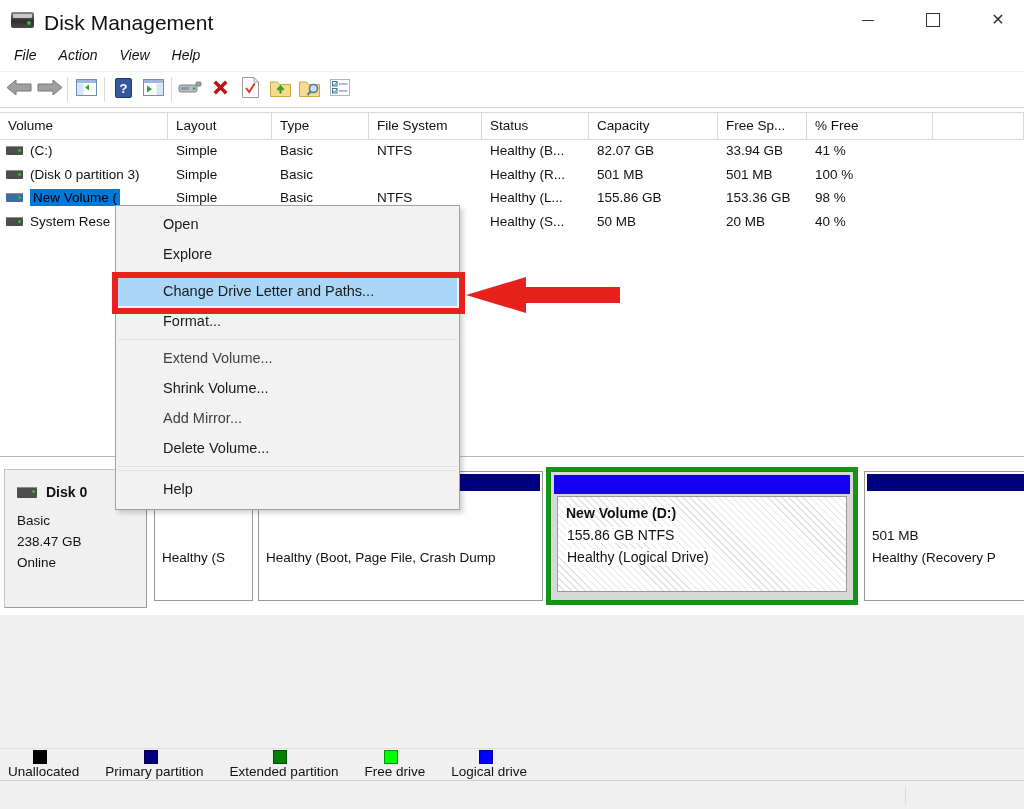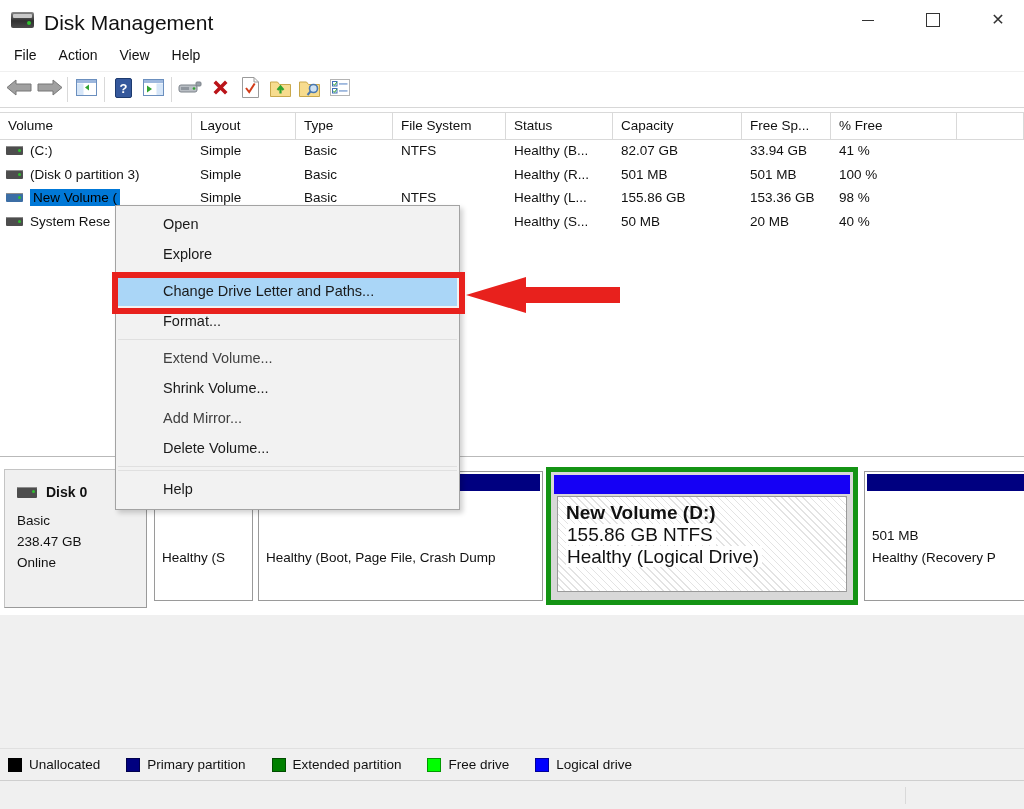--- a/index.html
+++ b/index.html
@@ -16,34 +16,34 @@
     background:#c9c9c9; border-radius:1px; }
   .title-icon::after { content:""; position:absolute; right:3px; top:9px; width:4px; height:4px;
     border-radius:50%; background:#2fbf2f; }
   .title-text { position:absolute; left:44px; top:11px; font-size:21px; }
   .winbtn { position:absolute; top:0; width:46px; height:40px; display:flex; align-items:center; justify-content:center; }
   .wb-min { left:845px; } .wb-max { left:910px; } .wb-close { left:975px; }
   .g-min { width:12px; height:0; border-top:1px solid #333; }
   .g-max { width:12px; height:12px; border:1px solid #333; }
   .g-close { font-size:16px; color:#333; line-height:1; }
   
-  .menubar { position:absolute; top:40px; left:0; right:0; height:31px; border-bottom:1px solid #f0f0f0; }
+  .menubar { position:absolute; top:40px; left:0; right:0; height:31px; border-bottom:1px solid #f0f0f0;font-style:italic; }
   .menu-item { display:inline-block; line-height:30px; padding:0 11px; font-size:14px; }
   .menu-item:first-child { margin-left:3px; }
   
   .toolbar { position:absolute; top:72px; left:0; right:0; height:36px; border-bottom:1px solid #d7d7d7;
     display:flex; align-items:center; padding-left:4px; box-sizing:border-box; }
   .tb-btn { width:30px; height:28px; display:flex; align-items:center; justify-content:center; }
   .tb-sep { width:1px; height:25px; background:#d9d9d9; margin:0 3px; }
   
   .listview { position:absolute; top:108px; left:0; right:0; height:348px; background:#fff; }
   .lv-header { position:absolute; top:4px; left:0; right:0; height:26px;
     border-top:1px solid #d9d9d9; border-bottom:1px solid #d9d9d9; display:flex; }
   .lv-h { box-sizing:border-box; border-right:1px solid #d9d9d9; padding:5px 0 0 8px; font-size:13.5px; white-space:nowrap; overflow:hidden; }
-  .c0{width:192px}.c1{width:104px}.c2{width:97px}.c3{width:113px}.c4{width:107px}
+  .c0{width:168px}.c1{width:104px}.c2{width:97px}.c3{width:113px}.c4{width:107px}
   .c5{width:129px}.c6{width:89px}.c7{width:126px}.c8{flex:1}
   .lv-body { position:absolute; top:31px; left:0; right:0; }
   .lv-row { display:flex; height:23.5px; align-items:center; font-size:13.5px; }
   .lv-c { box-sizing:border-box; padding-left:8px; white-space:nowrap; overflow:hidden; }
   .lv-c.first { display:flex; align-items:center; padding-left:6px; }
   .ico-drive { width:17px; height:9px; background:#4d4d4d; border-radius:1px; position:relative;
     box-shadow:inset 0 1px 0 #8d8d8d; margin-right:7px; flex:0 0 auto; }
   .ico-drive::after { content:""; position:absolute; right:2px; top:3px; width:3px; height:3px;
     border-radius:50%; background:#2fbf2f; }
   .ico-drive.seltint { background:#3c6ea5; }
@@ -59,28 +59,28 @@
   .part { position:absolute; top:14px; height:130px; box-sizing:border-box; background:#fff;
     border:1px solid #9a9a9a; overflow:hidden; }
   .stripe { height:17px; margin:2px; }
   .plines { margin:12px 0 0 7px; font-size:13.5px; line-height:22px; white-space:nowrap; }
   .pl { height:22px; overflow:hidden; }
   .pl b { font-weight:bold; }
   .part.sel { top:10px; height:138px; border:5px solid var(--selgreen,#149414); background:#d8d8d8; padding:2px; }
   .part.sel .stripe { height:19px; margin:1px; }
   .hatch { margin:2px 4px 0 4px; height:96px; border:1px solid #9a9a9a; box-sizing:border-box;
     background:repeating-linear-gradient(45deg,#ffffff 0px,#ffffff 4px,#e3e3e3 4px,#e3e3e3 5px);
-    padding:5px 0 0 8px; font-size:19px; line-height:22px; white-space:nowrap; overflow:hidden; }
+    padding:5px 0 0 8px; font-size:14px; line-height:22px; white-space:nowrap; overflow:hidden; }
   .hatch .pl span { background:#fff; padding:0 3px 0 1px; }
   
   .bottomarea { position:absolute; top:615px; left:0; right:0; height:194px; background:#f0f0f0; }
   .legendbar { position:absolute; top:133px; left:0; right:0; height:33px; background:#f0f0f0;
     border-top:1px solid #e0e0e0; border-bottom:1px solid #cfcfcf; display:flex; align-items:center;
     padding-left:8px; font-size:13.5px; box-sizing:border-box; }
-  .lg-item { display:flex; align-items:center; margin-right:26px; }
+  .lg-item { display:flex; align-items:center; margin-right:26px;flex-direction:column; }
   .lg-chip { width:14px; height:14px; margin-right:7px; border:1px solid rgba(0,0,0,.4); box-sizing:border-box; }
   .statusbar { position:absolute; top:167px; left:0; right:0; height:27px; background:#f0f0f0; }
   .sb-div { position:absolute; left:905px; top:5px; bottom:5px; width:1px; background:#d9d9d9; }
   
   .ctxmenu { position:absolute; left:115px; top:205px; width:345px; box-sizing:border-box;
     background:#f2f2f2; border:1px solid #a3a3a3; box-shadow:3px 3px 5px rgba(0,0,0,.18);
     padding:3px 0 5px 0; z-index:10; }
   .cm-item { height:30px; line-height:30px; padding-left:45px; margin:0 2px; font-size:14.5px; color:#1a1a1a; }
   .cm-item.hl { background:var(--mhl,#aad6f7); }
   .cm-item.dis { color:#404040; }

